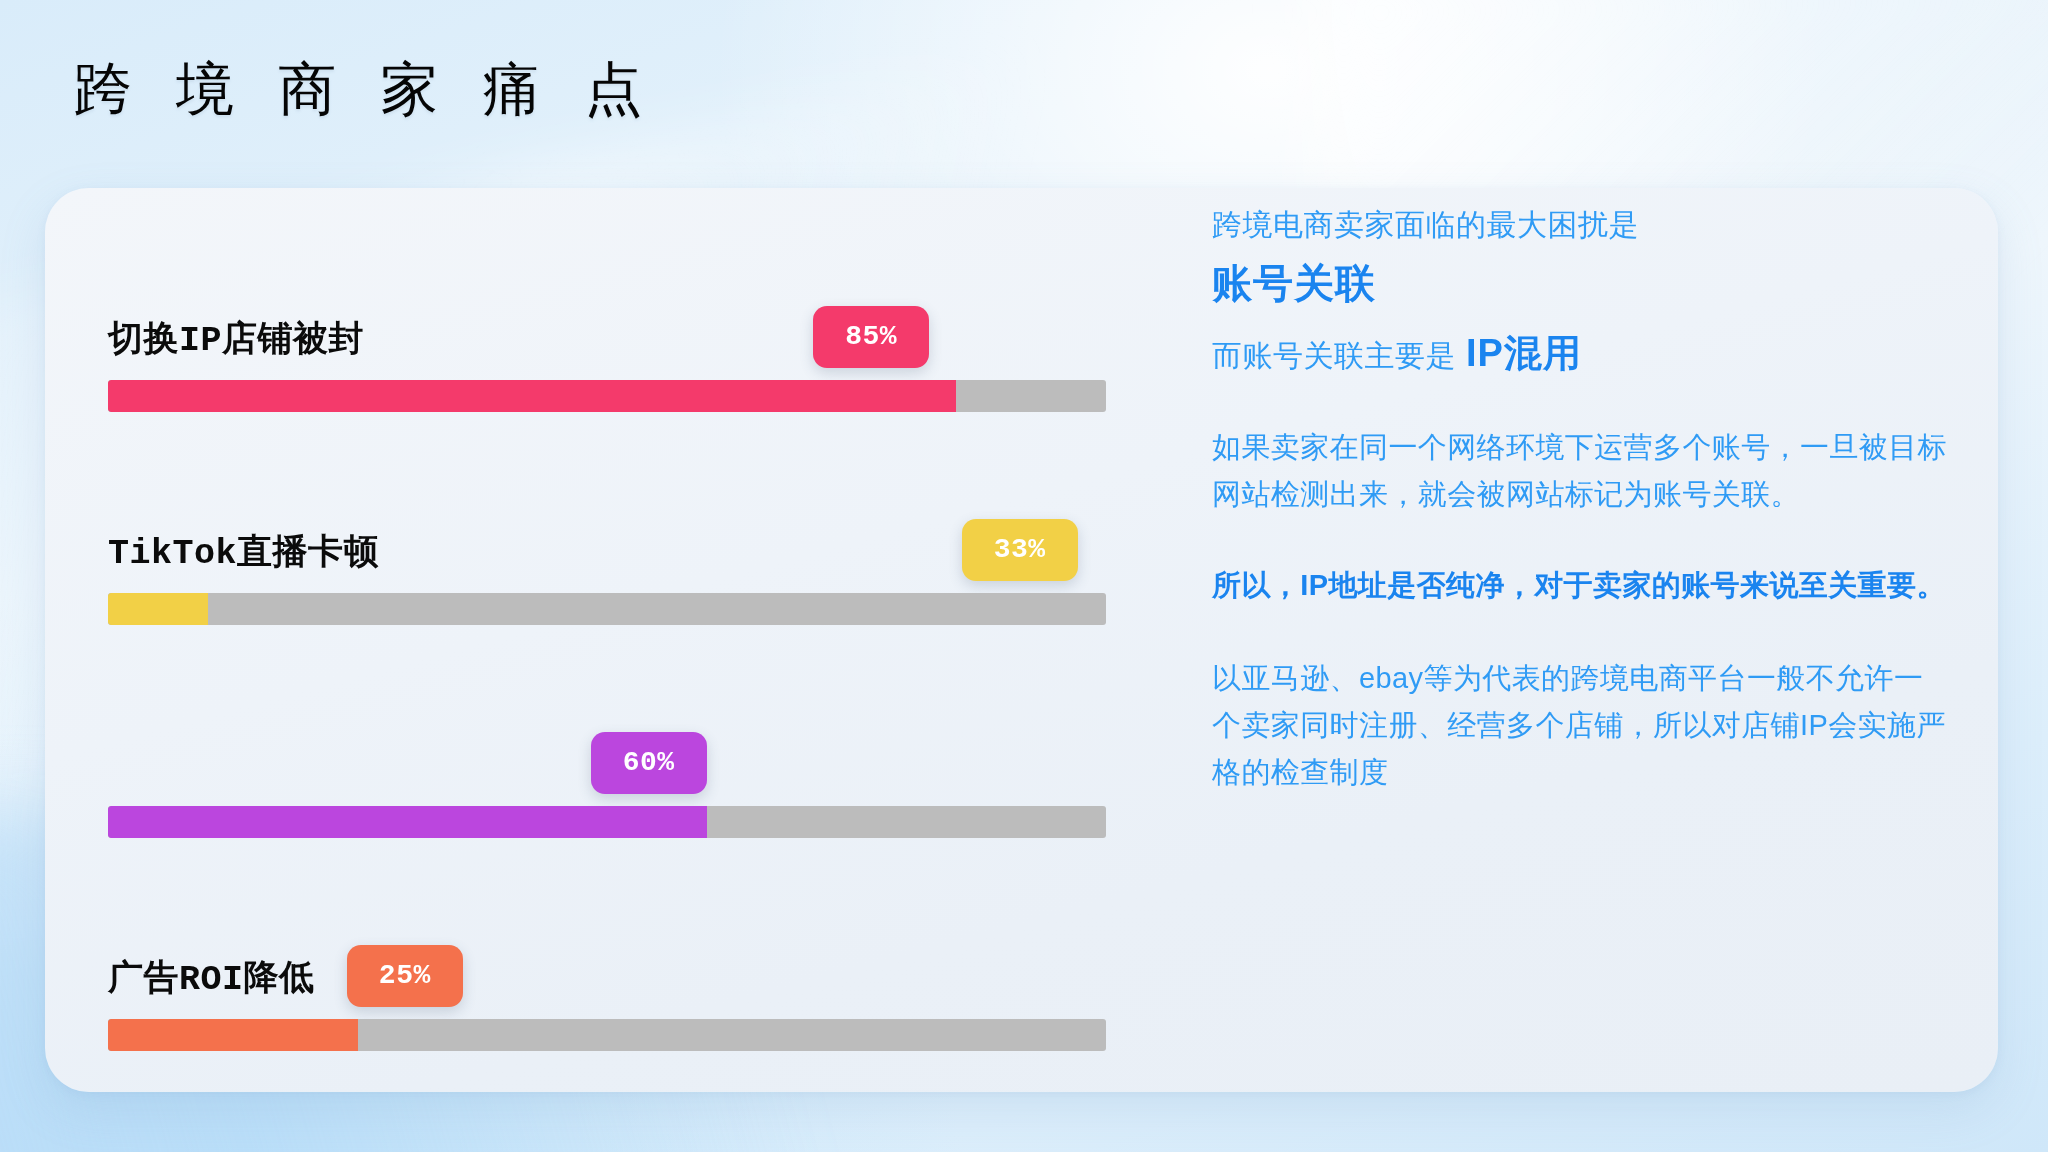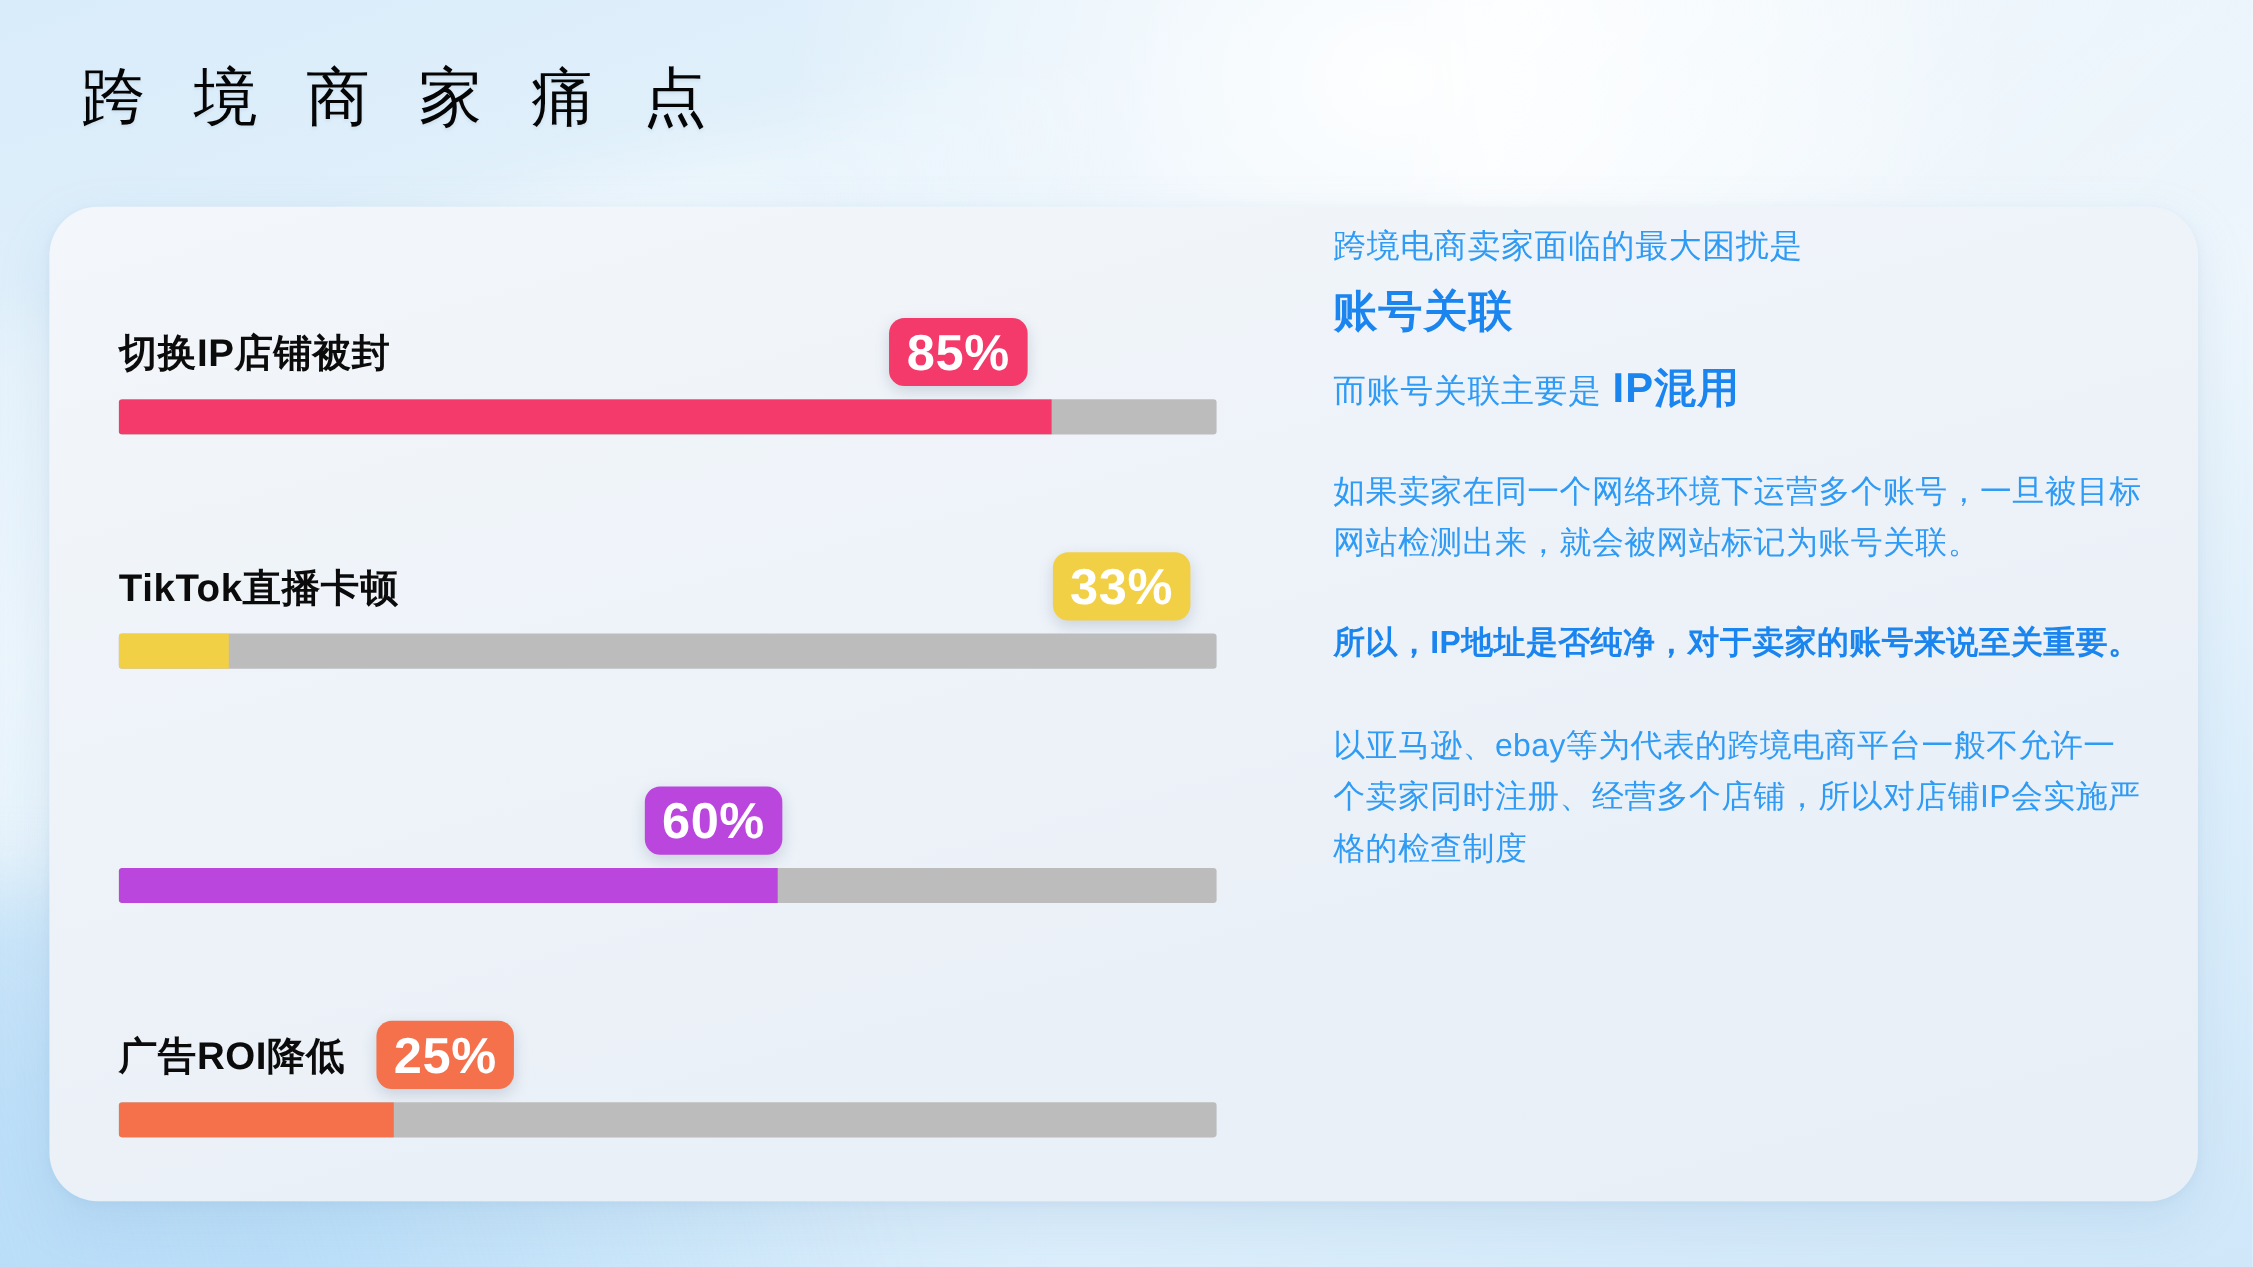--- a/index.html
+++ b/index.html
@@ -67,22 +67,23 @@
     height: 904px;
     background: linear-gradient(165deg, #f3f6fa 0%, #eef3f9 40%, #eaf0f7 70%, #e9eff6 100%);
     border-radius: 44px;
     box-shadow: 0 18px 46px rgba(120,160,200,0.17), 0 2px 8px rgba(120,160,200,0.10);
   }
 
   
   .bars-panel {
     position: absolute;
     left: 63px;
-    top: 67px;
+    top: 84px;
     width: 1060px;
+    font-family: Liberation Mono, monospace;
   }
 
   .bar-row {
     position: relative;
     height: 213px;
   }
 
   .bar-header {
     position: relative;
     height: 96px;
@@ -103,21 +104,21 @@
     position: absolute;
     bottom: 0px;
     transform: translateX(-50%);
     min-width: 116px;
     height: 62px;
     line-height: 62px;
     padding: 0 16px;
     border-radius: 14px;
     text-align: center;
     color: #ffffff;
-    font-size: 46px;
+    font-size: 28px;
     font-weight: 800;
     letter-spacing: 0.5px;
     box-shadow: 0 5px 14px rgba(60,80,110,0.20);
   }
 
   .bar-track {
     position: absolute;
     left: 0;
     top: 108px;
     width: 998px;

